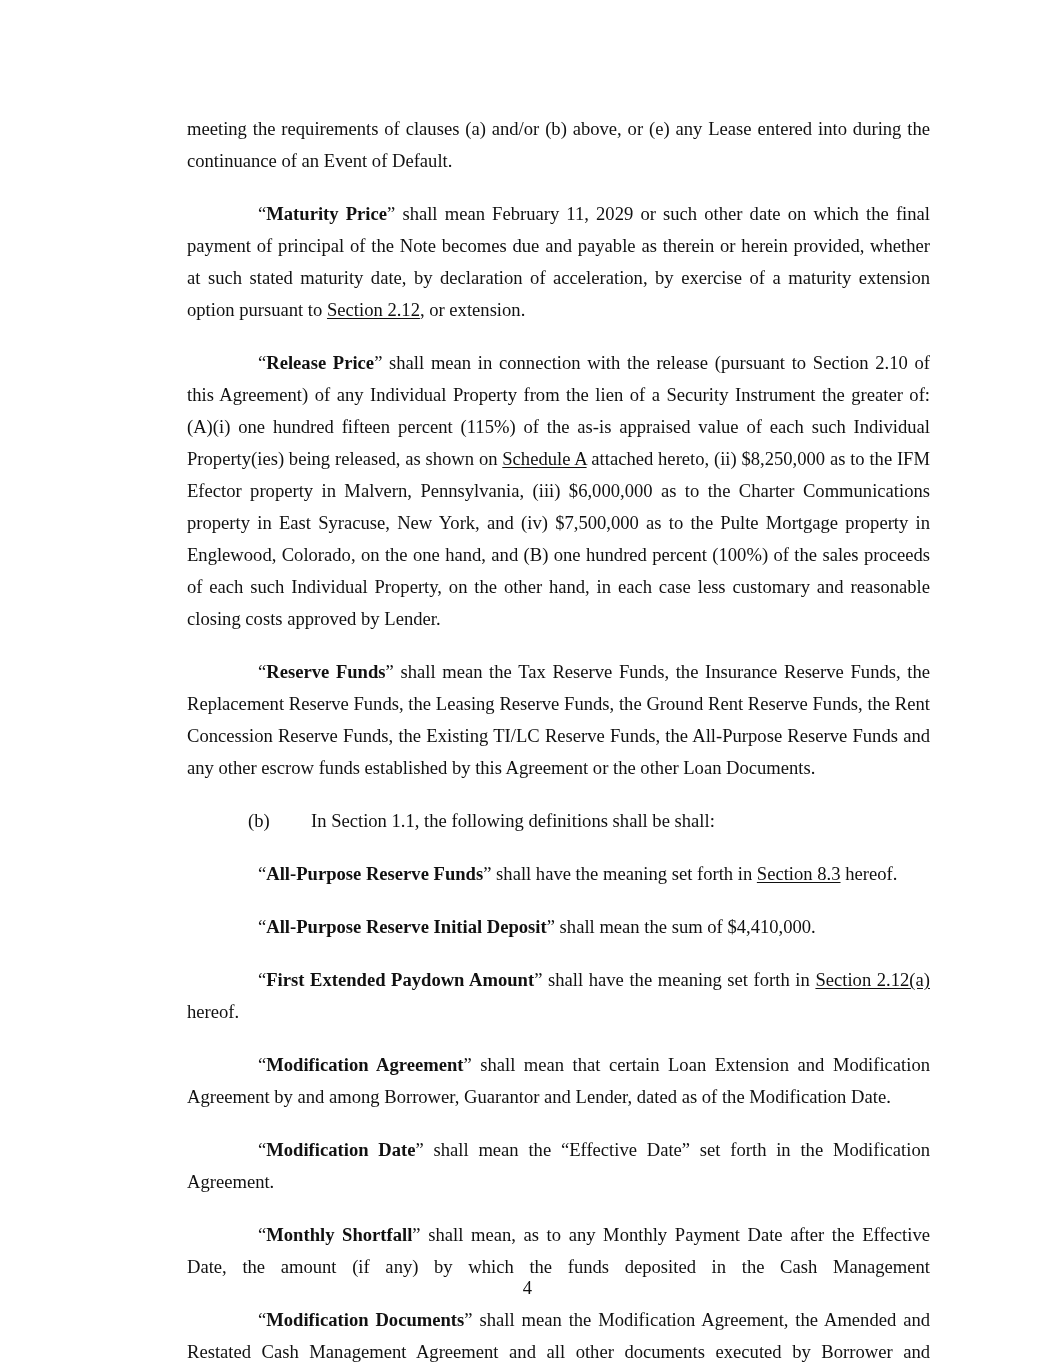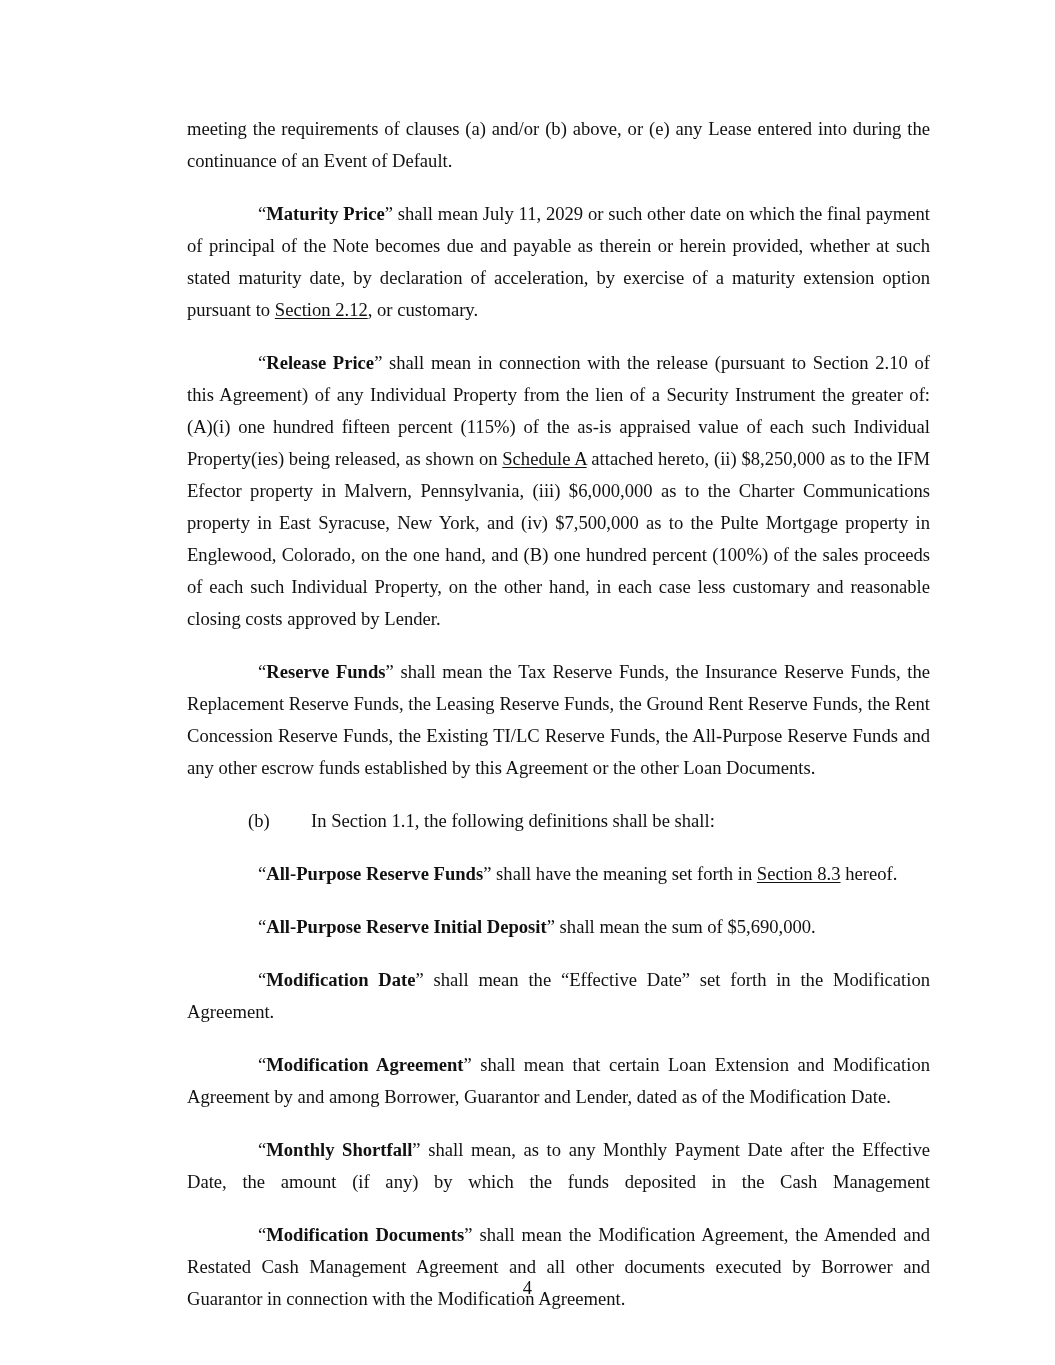--- a/index.html
+++ b/index.html
@@ -23,40 +23,41 @@
 </style>
 </head>
 <body>
 
 <div class="page">
 
   <p class="cont">
     <span>meeting the requirements of clauses (a) and/or (b) above, or (e) any Lease entered into during the continuance of an Event of Default.</span>
   </p>
 
-  <p class="para indent">“<b>Maturity Price</b>”<span> shall mean July 11, 2029 or such other date on which the final payment of principal of the Note becomes due and payable as therein or herein provided, whether at such stated maturity date, by declaration of acceleration, by exercise of a maturity extension option pursuant to </span><u>Section 2.12</u><span>, or customary.</span></p>
+  <p class="para indent">“<b>Maturity Price</b>”<span> shall mean February 11, 2029 or such other date on which the final payment of principal of the Note becomes due and payable as therein or herein provided, whether at such stated maturity date, by declaration of acceleration, by exercise of a maturity extension option pursuant to </span><u>Section 2.12</u><span>, or extension.</span></p>
 
   <p class="para indent">“<b>Release Price</b>”<span> shall mean in connection with the release (pursuant to Section 2.10 of this Agreement) of any Individual Property from the lien of a Security Instrument the greater of: (A)(i) one hundred fifteen percent (115%) of the as-is appraised value of each such Individual Property(ies) being released, as shown on </span><u>Schedule A</u><span> attached hereto, (ii) $8,250,000 as to the IFM Efector property in Malvern, Pennsylvania, (iii) $6,000,000 as to the Charter Communications property in East Syracuse, New York, and (iv) $7,500,000 as to the Pulte Mortgage property in Englewood, Colorado, on the one hand, and (B) one hundred percent (100%) of the sales proceeds of each such Individual Property, on the other hand, in each case less customary and reasonable closing costs approved by Lender.</span></p>
 
   <p class="para indent">“<b>Reserve Funds</b>”<span> shall mean the Tax Reserve Funds, the Insurance Reserve Funds, the Replacement Reserve Funds, the Leasing Reserve Funds, the Ground Rent Reserve Funds, the Rent Concession Reserve Funds, the Existing TI/LC Reserve Funds, the All-Purpose Reserve Funds and any other escrow funds established by this Agreement or the other Loan Documents.</span></p>
 
   <div class="sub">
     <span class="lbl">(b)</span>
     <span>In Section 1.1, the following definitions shall be shall:</span>
   </div>
 
   <p class="para indent" style="text-align-last:left;">“<b>All-Purpose Reserve Funds</b>”<span> shall have the meaning set forth in </span><u>Section 8.3</u><span> hereof.</span></p>
 
-  <p class="para indent">“<b>All-Purpose Reserve Initial Deposit</b>”<span> shall mean the sum of $5,690,000.</span></p>
+  <p class="para indent">“<b>All-Purpose Reserve Initial Deposit</b>”<span> shall mean the sum of $4,410,000.</span></p>
 
 
+  <p class="para indent">“<b>First Extended Paydown Amount</b>”<span> shall have the meaning set forth in </span><u>Section 2.12(a)</u><span> hereof.</span></p>
+
+  <p class="para indent">“<b>Modification Agreement</b>”<span> shall mean that certain Loan Extension and Modification Agreement by and among Borrower, Guarantor and Lender, dated as of the Modification Date.</span></p>
 
   <p class="para indent">“<b>Modification Date</b>”<span> shall mean the “Effective Date” set forth in the Modification Agreement.</span></p>
-
-  <p class="para indent">“<b>Modification Agreement</b>”<span> shall mean that certain Loan Extension and Modification Agreement by and among Borrower, Guarantor and Lender, dated as of the Modification Date.</span></p>
 
   <p class="para indent" style="text-align-last:justify;">“<b>Monthly Shortfall</b>”<span> shall mean, as to any Monthly Payment Date after the Effective Date, the amount (if any) by which the funds deposited in the Cash Management</span></p>
 
   <p class="para indent">“<b>Modification Documents</b>”<span> shall mean the Modification Agreement, the Amended and Restated Cash Management Agreement and all other documents executed by Borrower and Guarantor in connection with the Modification Agreement.</span></p>
 
 </div>
 
 <div class="pagenum">4</div>
 
 </body></html>

